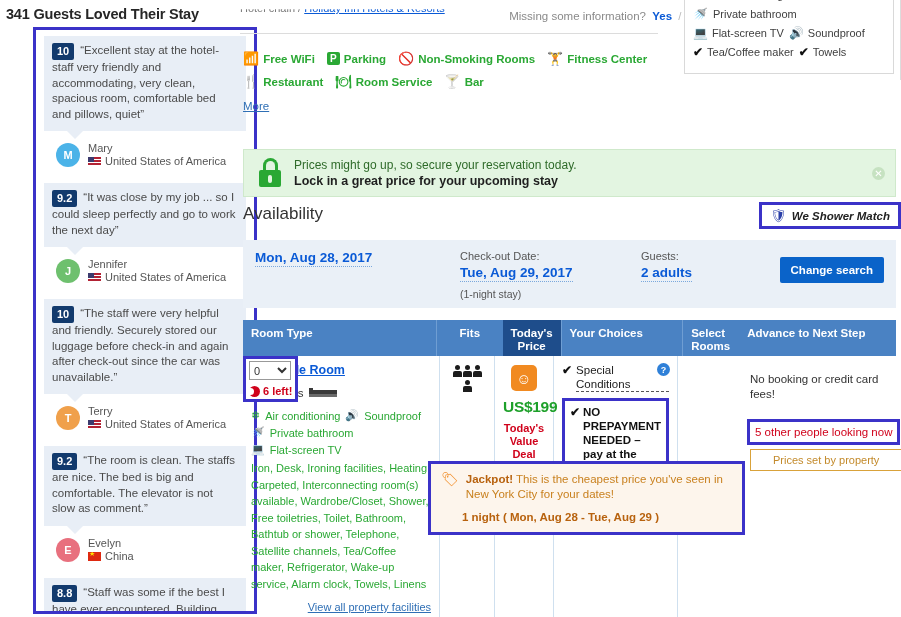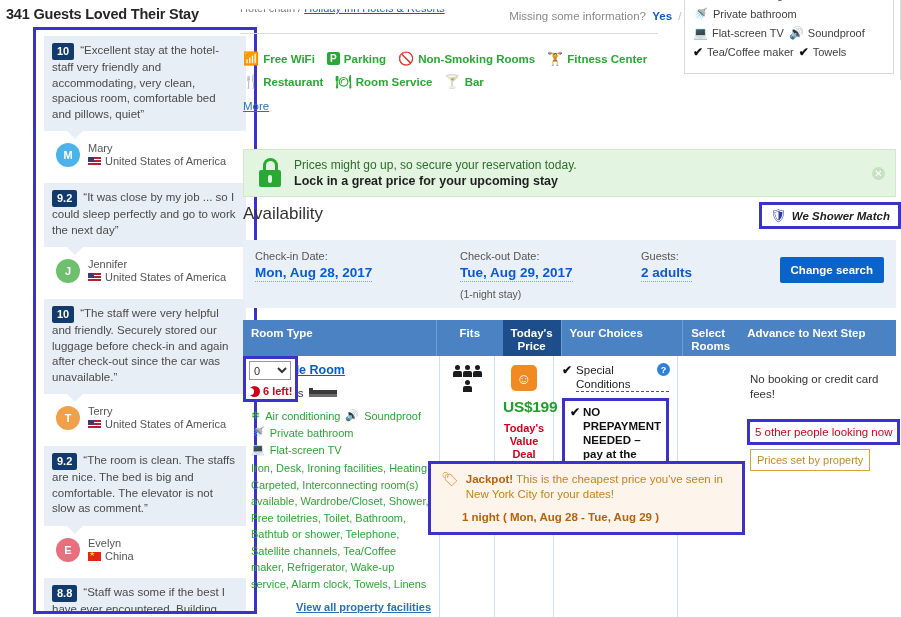--- a/index.html
+++ b/index.html
@@ -192,21 +192,21 @@
   .bed-glyph {
     display:inline-block; width:28px; height:11px; position: relative;
   }
   .bed-glyph .mattress { position:absolute; left:0; top:2px; width:28px; height:4px; background:#3a3a3a; }
   .bed-glyph .frame { position:absolute; left:0; top:6px; width:28px; height:3px; background:#6a6a6a; }
   .bed-glyph .head { position:absolute; left:0; top:0; width:4px; height:8px; background:#3a3a3a; }
   .amen-line { display: flex; align-items: center; gap: 5px; color: #2aa834; font-size: 11px; margin-bottom: 4px; flex-wrap: wrap; }
   .amen-list { color: #2aa834; font-size: 11px; line-height: 16.5px; margin-top: 4px; }
   #view-facilities {
     display: block; text-align: right; color: #2f6fb5; font-size: 11px;
-    text-decoration: underline; margin-top: 9px; font-weight: bold;
+    text-decoration: underline; margin-top: 9px;
   }
 
   
   .person {
     display: inline-block; width: 9px; height: 12px; position: relative; margin: 0 0.5px;
   }
   .person .head { position:absolute; left:2px; top:0; width:5px; height:5px; border-radius:50%; background:#1c1c1c; }
   .person .body { position:absolute; left:0; top:6px; width:9px; height:6px; background:#1c1c1c; border-radius:2px 2px 0 0; }
 
   
@@ -261,21 +261,21 @@
     cursor: pointer; margin: 6px 0 0 6px; display: block;
   }
   #no-fees { font-size: 11.5px; color: #333; line-height: 15px; margin: 9px 0 0 6px; width: 140px; }
   #looking-now-box {
     border: 3px solid #3b32c8; background: #fff; margin: 17px 0 0 3px;
     padding: 3px 5px; display: inline-block;
   }
   #looking-now { color: #d0021b; font-size: 11.5px; white-space: nowrap; }
   #prices-set-box {
     border: 1px solid #d9a23a; background: #fff; margin: 4px 0 0 6px;
-    padding: 3px 6px; display: inline-block;
+    padding: 3px 22px; display: inline-block;
   }
   #prices-set { color: #c38a2b; font-size: 11px; white-space: nowrap; }
 
   
   #jackpot {
     position: absolute; left: 185px; top: 105px; width: 317px;
     border: 3px solid #3b32c8; background: #fdf5ec; padding: 8px 10px 9px 10px;
     z-index: 5;
   }
   #jackpot .jk-row { display: flex; gap: 7px; }
@@ -472,21 +472,20 @@
     </div>
 
     <div id="availability-head">Availability</div>
     <div id="price-match-badge">
       <span class="shield">🛡</span>
       <span class="pm-text">We Shower Match</span>
     </div>
 
     <div id="search-summary">
       <div class="ss-block" id="ss-checkin">
-        <div class="ss-label">Check-in Date:</div>
         <div class="ss-value">Mon, Aug 28, 2017</div>
       </div>
       <div class="ss-block" id="ss-checkout">
         <div class="ss-label">Check-out Date:</div>
         <div class="ss-value">Tue, Aug 29, 2017</div>
         <div class="ss-note">(1-night stay)</div>
       </div>
       <div class="ss-block" id="ss-guests">
         <div class="ss-label">Guests:</div>
         <div class="ss-value">2 adults</div>

